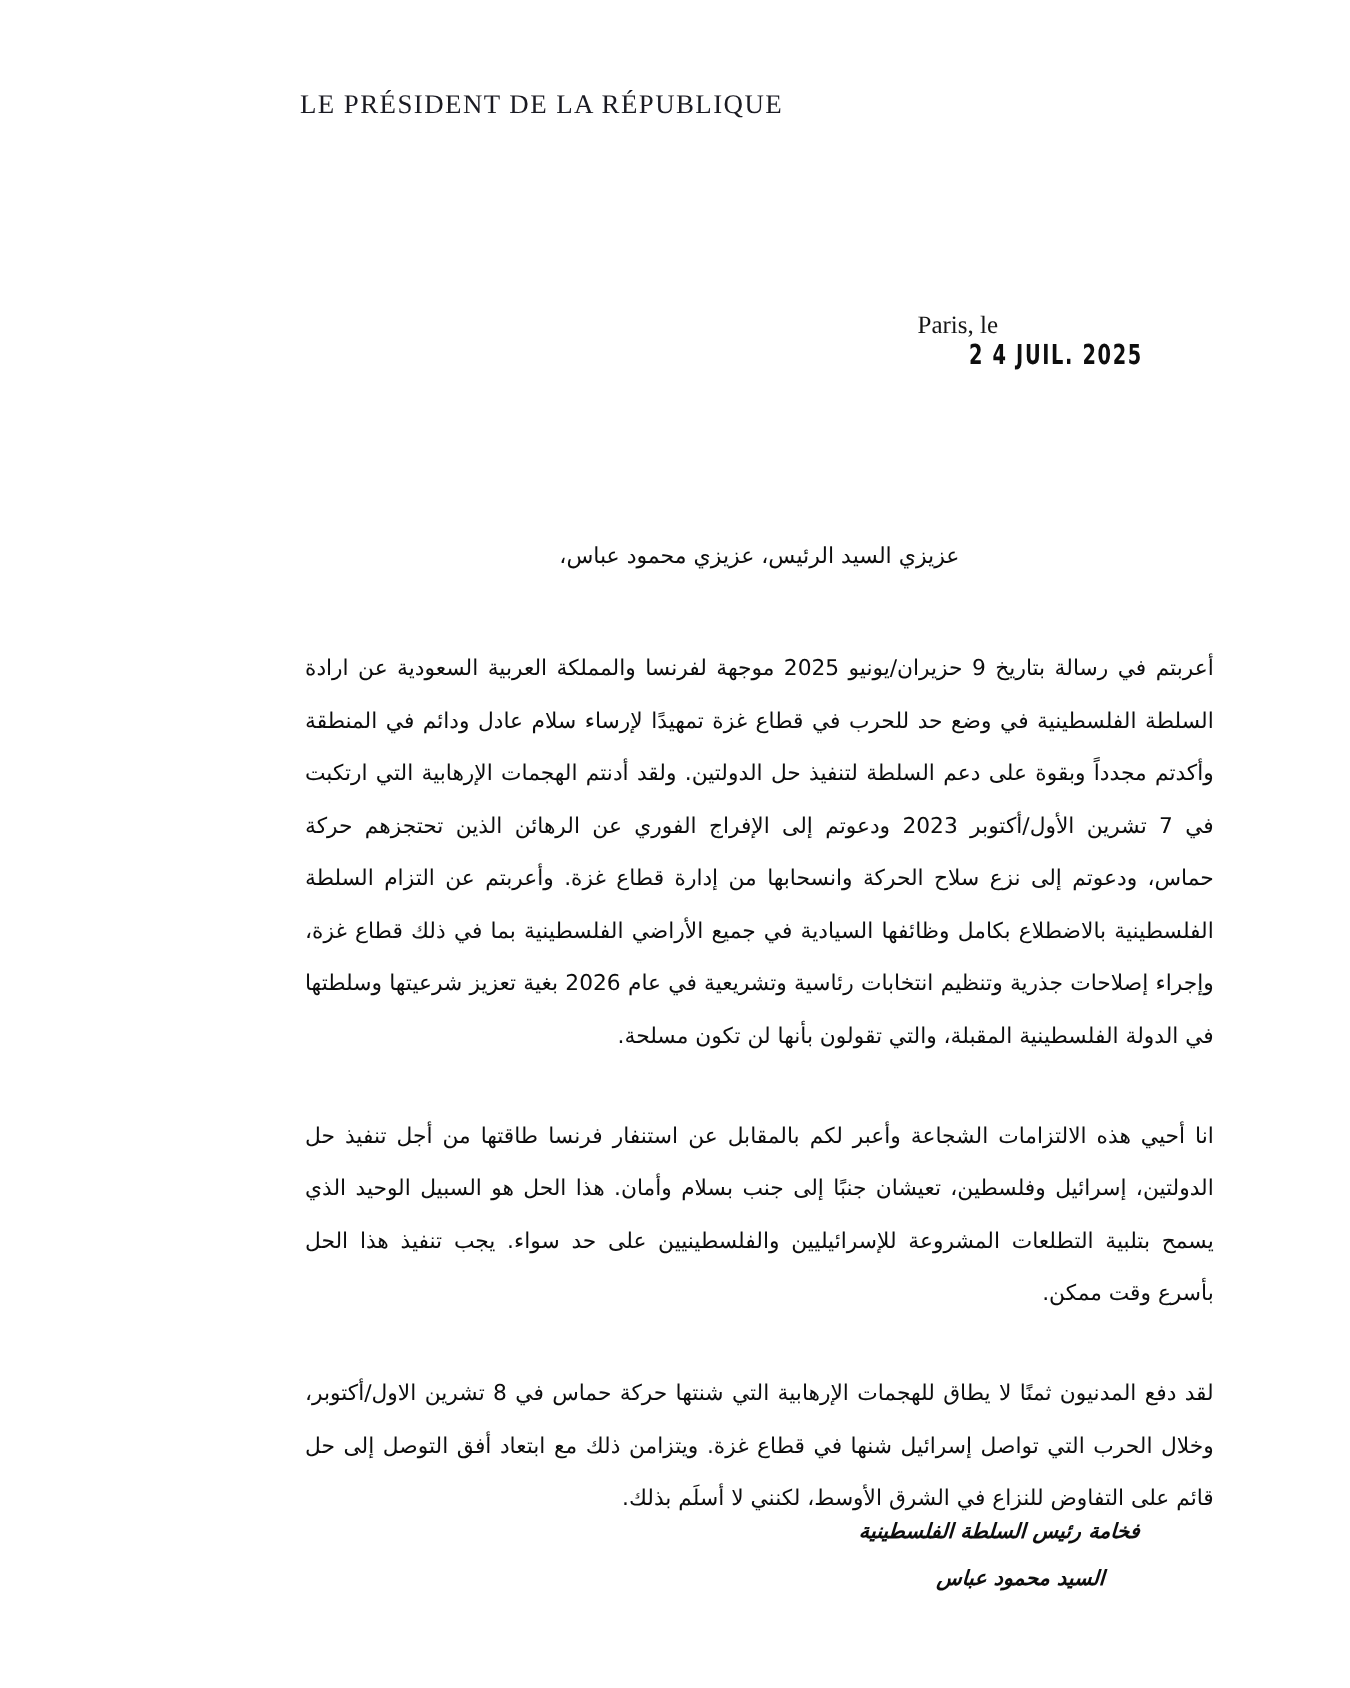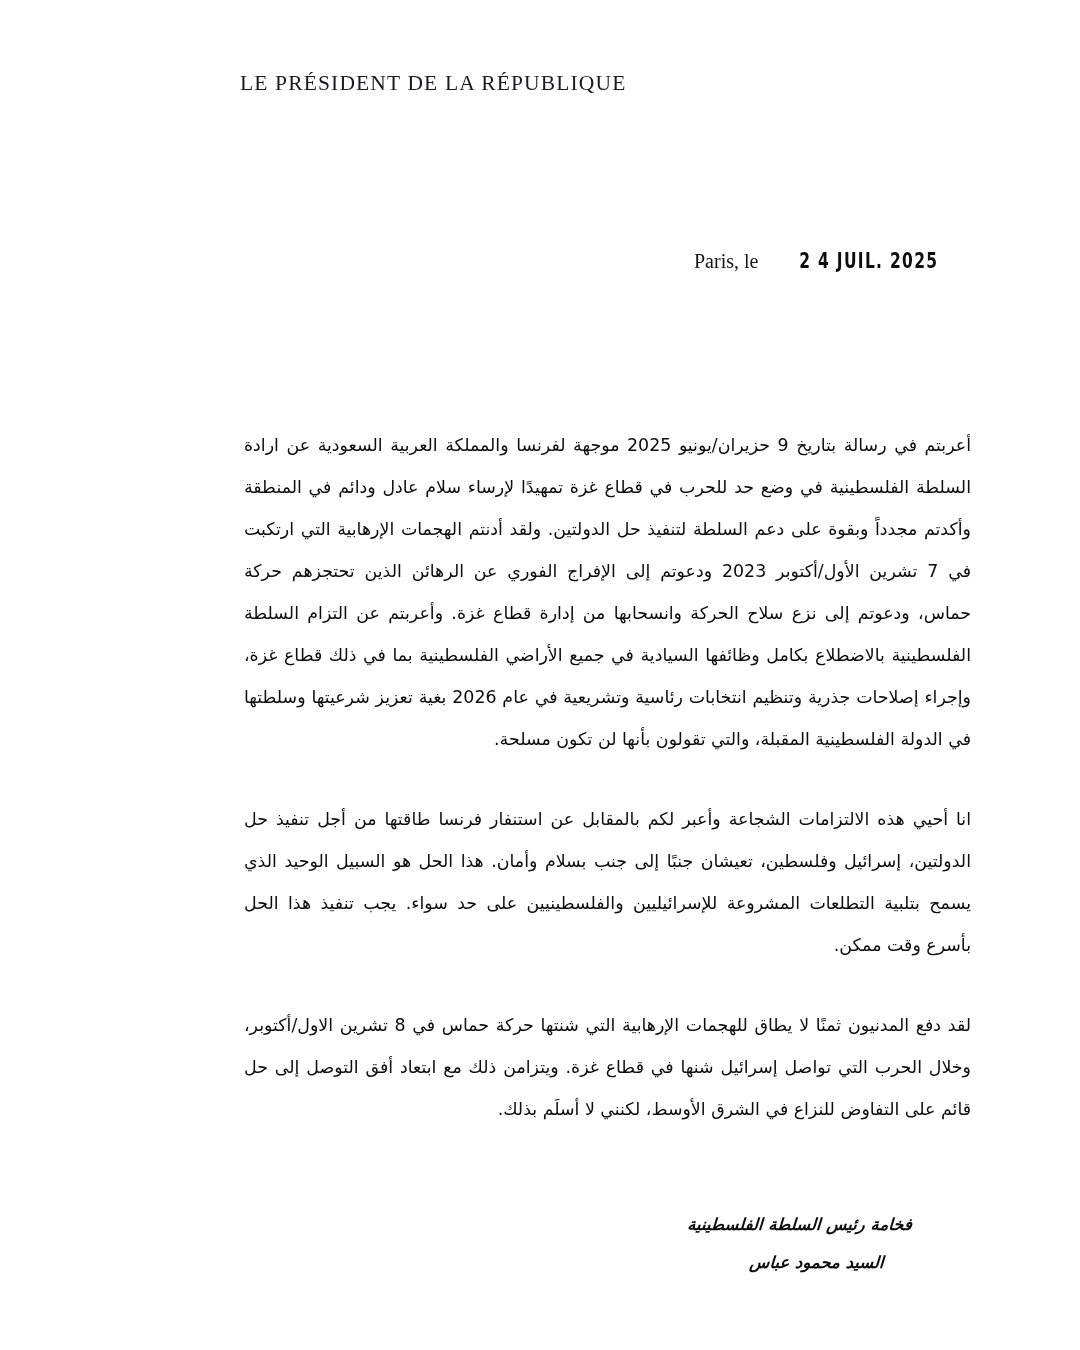--- a/index.html
+++ b/index.html
@@ -42,25 +42,26 @@
     font-family: "Liberation Serif", "DejaVu Serif", serif;
     font-size: 21.5px;
     letter-spacing: 1.15px;
     color: #1a1a22;
     white-space: nowrap;
   }
 
   
   .dateline {
     position: absolute;
-    left: 626px;
+    left: 666px;
     top: 249px;
     display: flex;
-    align-items: center;
+    align-items: flex-start;
     white-space: nowrap;
+    flex-direction: column;
   }
   .dateline-city {
     font-family: "Liberation Serif", "DejaVu Serif", serif;
     font-size: 20px;
     color: #161616;
   }
   .dateline-stamp {
     margin-left: 26px;
     font-family: "DejaVu Sans Condensed", "Liberation Sans Narrow", "Liberation Sans", sans-serif;
     font-size: 21px;
@@ -137,20 +138,21 @@
 
   <div class="letterhead">LE PRÉSIDENT DE LA RÉPUBLIQUE</div>
 
   <div class="dateline">
     <span class="dateline-city">Paris, le</span>
     <span class="dateline-stamp">2 4 JUIL. 2025</span>
   </div>
 
   <div class="body-area">
 
+    <p class="salutation">عزيزي السيد الرئيس، عزيزي محمود عباس،</p>
 
     <p class="para indent-first">أعربتم في رسالة بتاريخ 9 حزيران/يونيو 2025  موجهة لفرنسا والمملكة العربية السعودية عن ارادة السلطة الفلسطينية في وضع حد للحرب في قطاع غزة تمهيدًا لإرساء سلام عادل ودائم في المنطقة وأكدتم مجدداً وبقوة على دعم السلطة لتنفيذ حل الدولتين. ولقد أدنتم الهجمات الإرهابية التي ارتكبت في 7 تشرين الأول/أكتوبر 2023 ودعوتم إلى الإفراج الفوري عن الرهائن الذين تحتجزهم حركة حماس، ودعوتم إلى نزع سلاح الحركة وانسحابها من إدارة قطاع غزة. وأعربتم عن التزام السلطة الفلسطينية بالاضطلاع بكامل وظائفها السيادية في جميع الأراضي الفلسطينية بما في ذلك قطاع غزة، وإجراء إصلاحات جذرية وتنظيم انتخابات رئاسية وتشريعية في عام 2026 بغية تعزيز شرعيتها وسلطتها في الدولة الفلسطينية المقبلة، والتي تقولون بأنها لن تكون مسلحة.</p>
 
     <p class="para">انا أحيي هذه الالتزامات الشجاعة وأعبر لكم بالمقابل عن استنفار فرنسا طاقتها من أجل تنفيذ حل الدولتين، إسرائيل وفلسطين، تعيشان جنبًا إلى جنب بسلام وأمان. هذا الحل هو السبيل الوحيد الذي يسمح بتلبية التطلعات المشروعة للإسرائيليين والفلسطينيين على حد سواء. يجب تنفيذ هذا الحل بأسرع وقت ممكن.</p>
 
     <p class="para">لقد دفع المدنيون ثمنًا لا يطاق للهجمات الإرهابية التي شنتها حركة حماس في 8 تشرين الاول/أكتوبر، وخلال الحرب التي تواصل إسرائيل شنها في قطاع غزة. ويتزامن ذلك مع ابتعاد أفق التوصل إلى حل قائم على التفاوض للنزاع في الشرق الأوسط، لكنني لا أسلَم بذلك.</p>
   </div>
 
   <div class="closing">
     <div class="closing-title">فخامة رئيس السلطة الفلسطينية</div>

